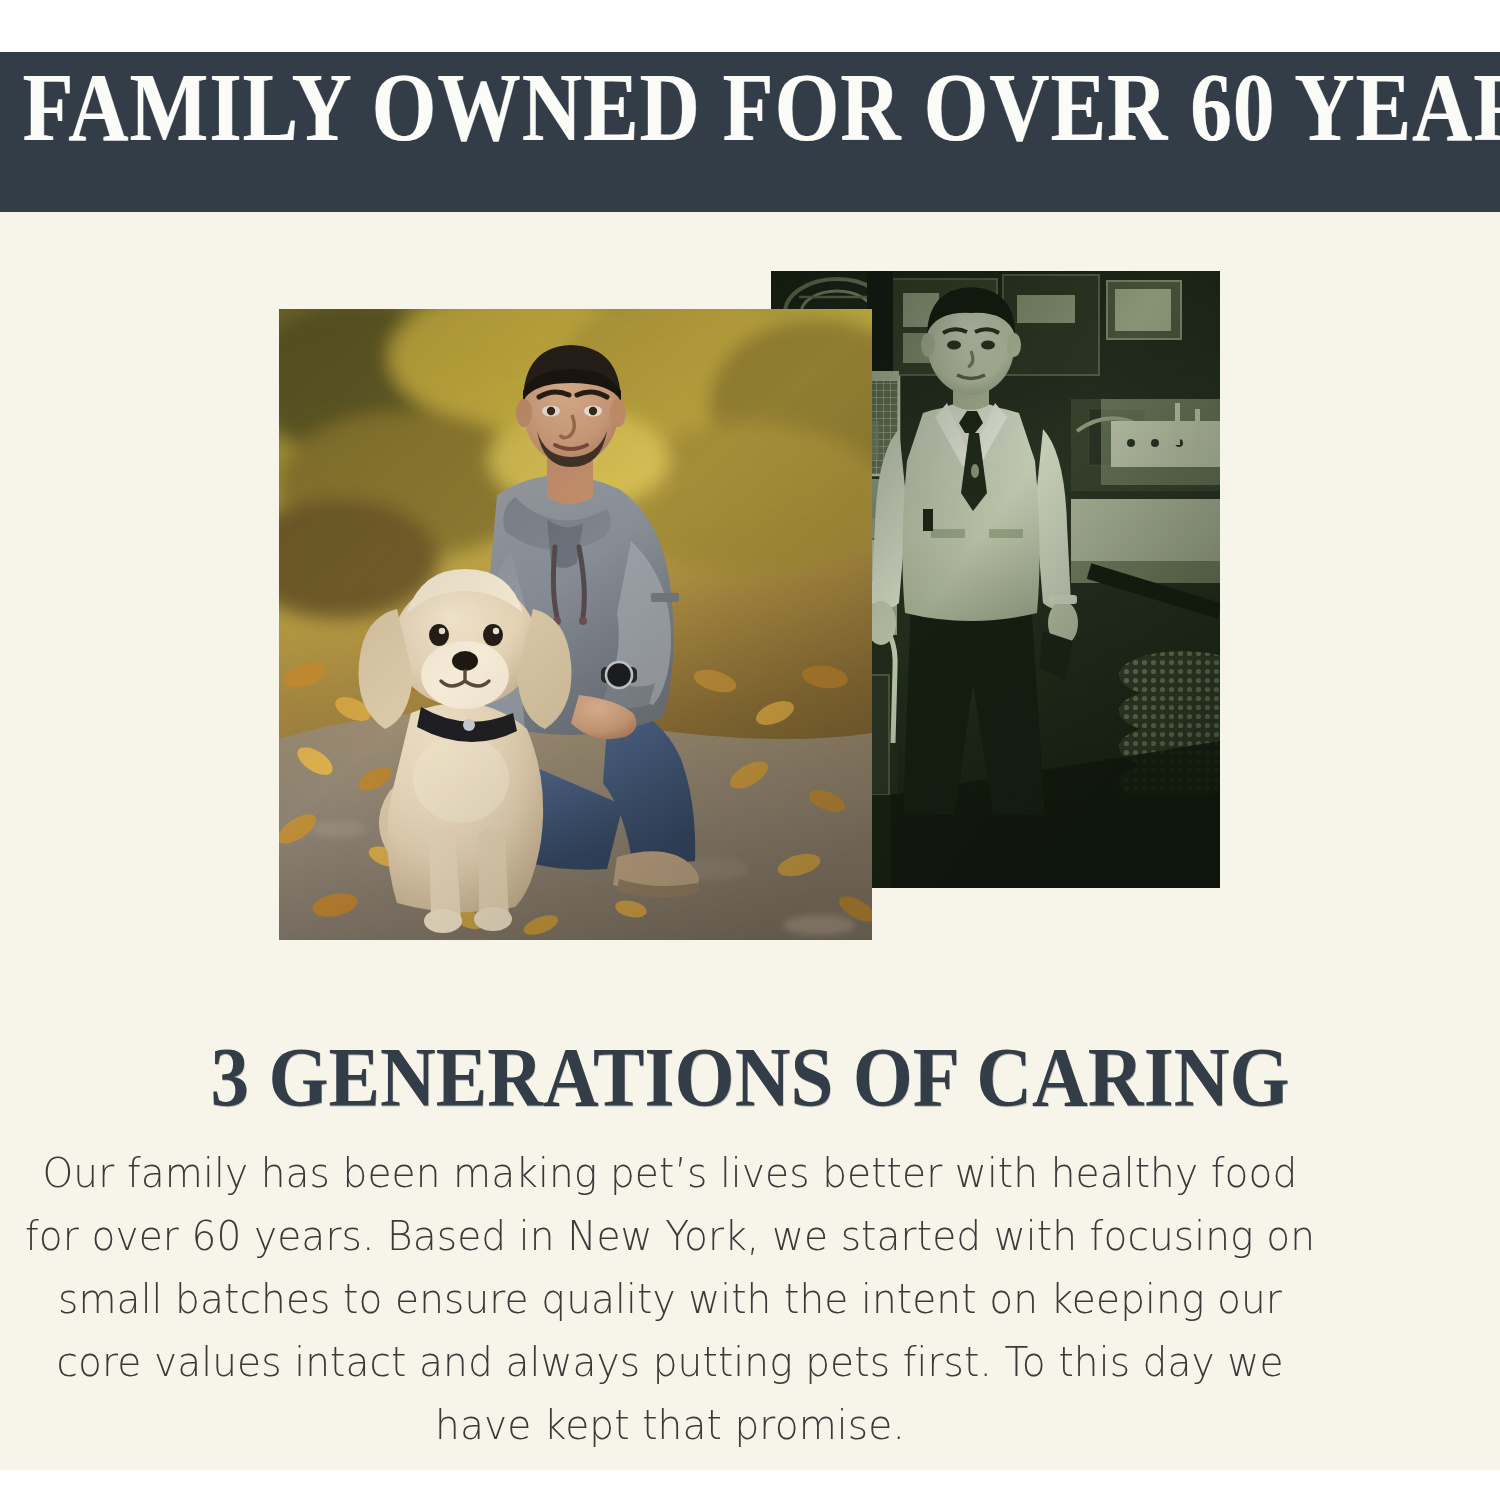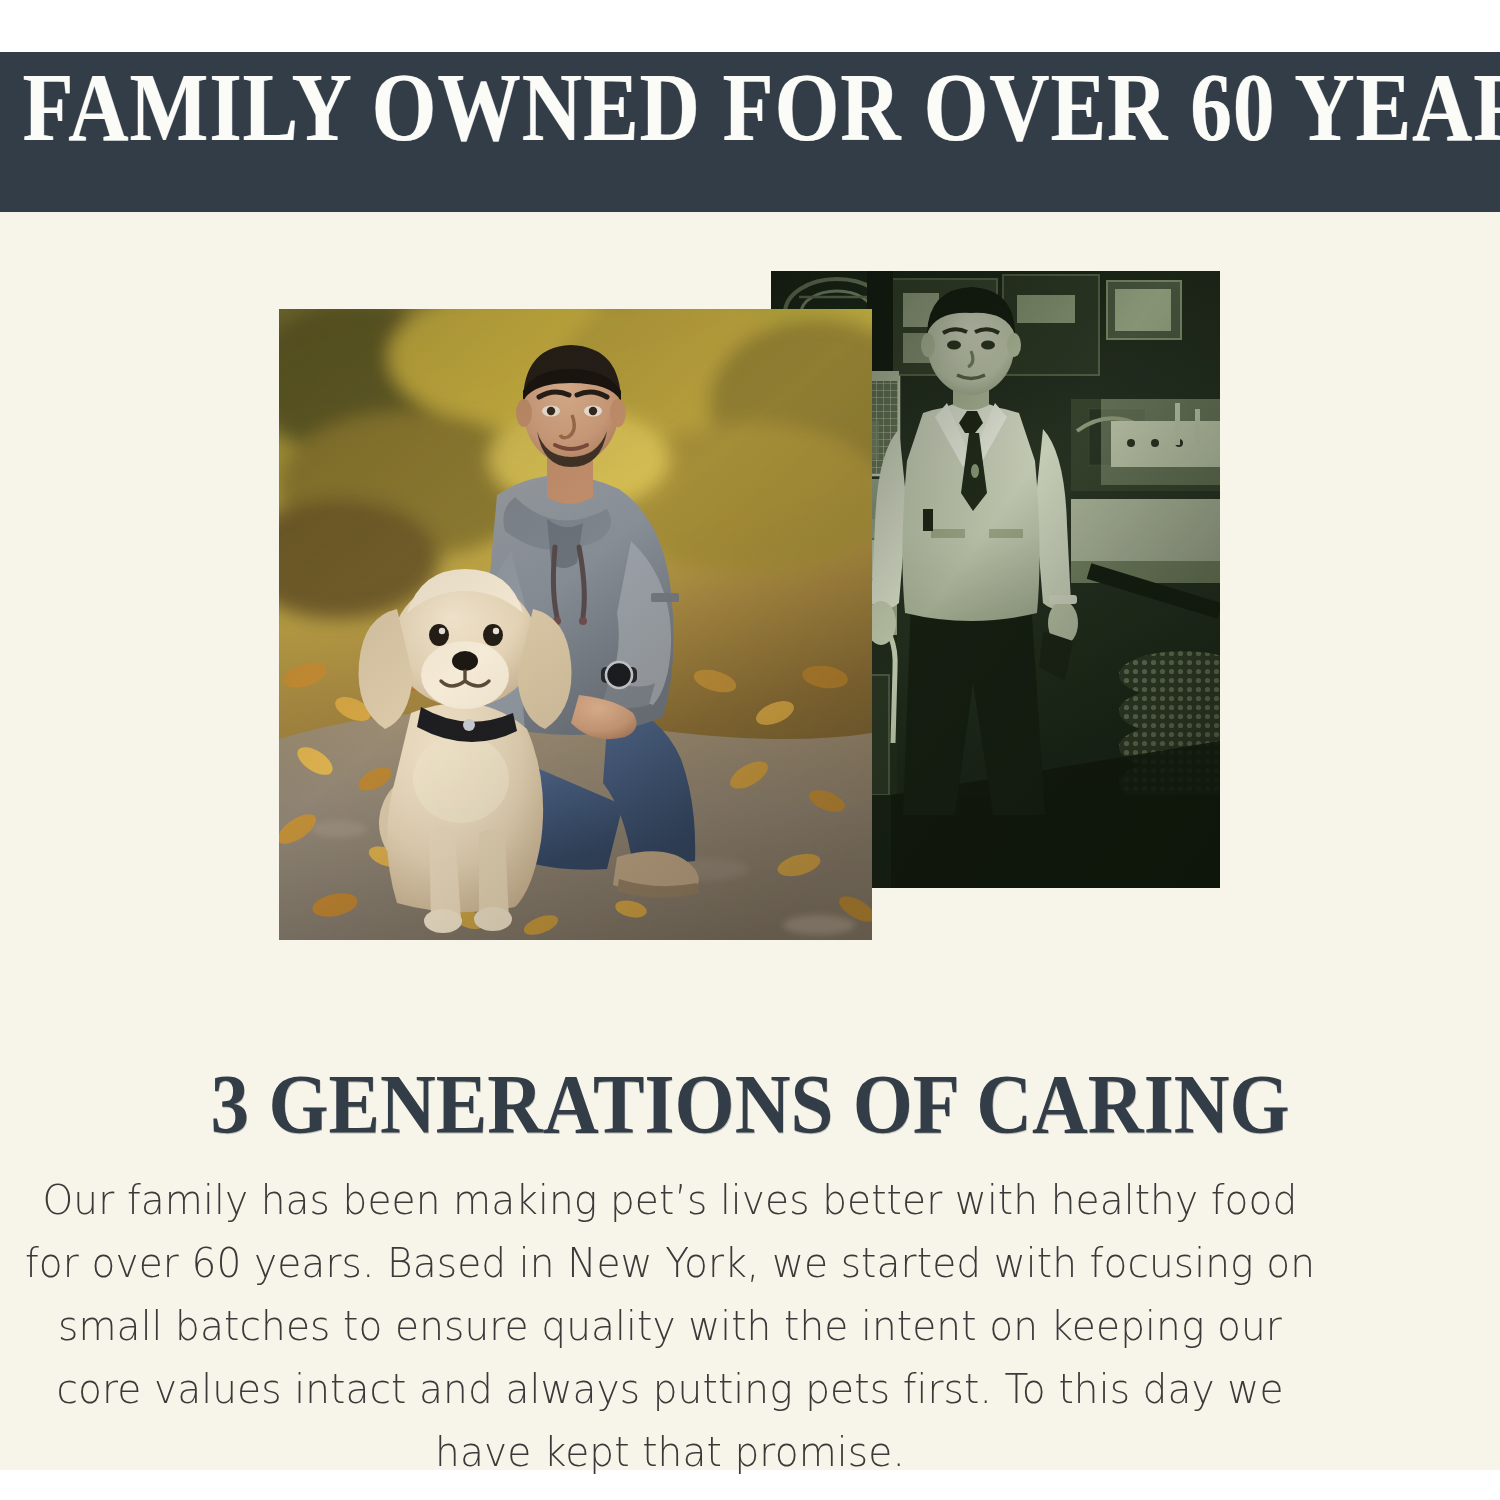--- a/index.html
+++ b/index.html
@@ -93,21 +93,21 @@
     height: 617px;
     z-index: 1;
   }
 
   .photo svg { display: block; width: 100%; height: 100%; }
 
   
   .content {
     position: absolute;
     left: 0;
-    top: 1059px;
+    top: 1032px;
     width: 1240px;
   }
 
   .headline {
     width: 1500px;
     text-align: center;
     color: #333d47;
     font-family: "Liberation Serif", serif;
     font-weight: bold;
     font-size: 78px;

